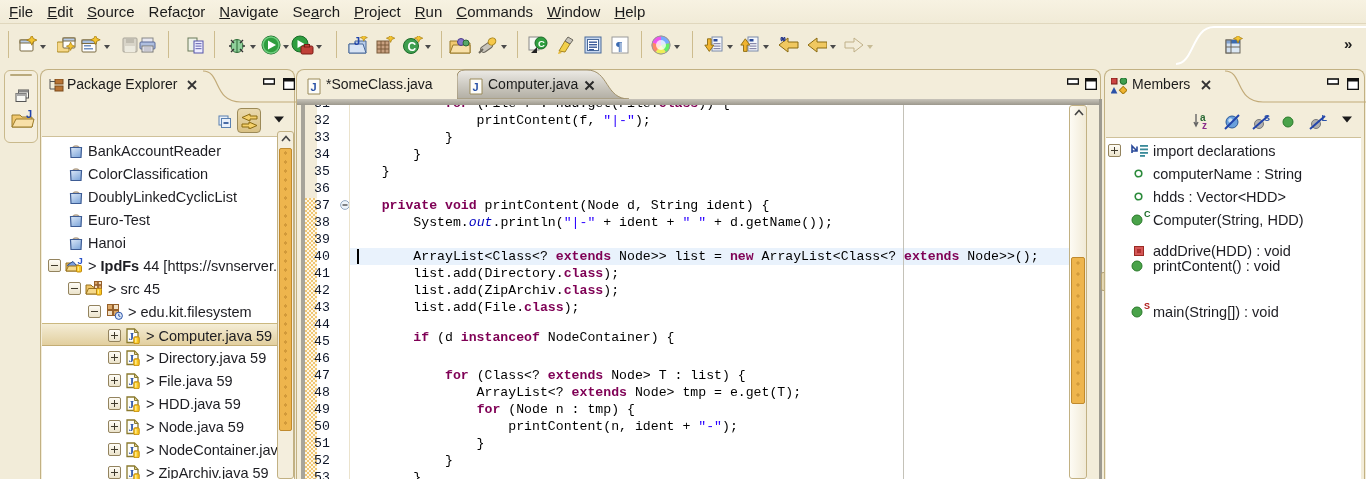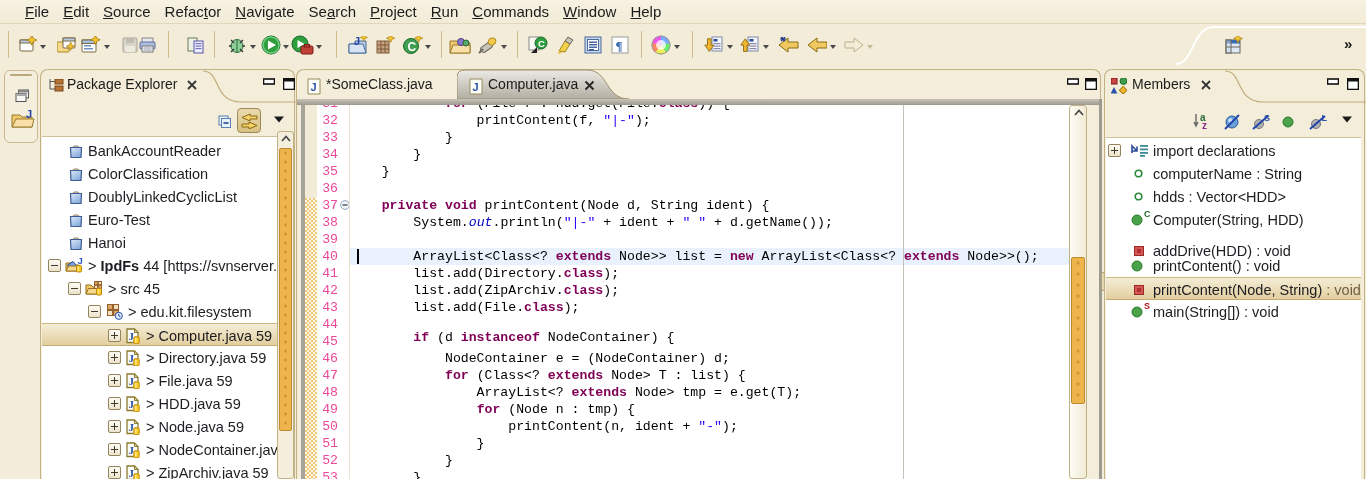--- a/index.html
+++ b/index.html
@@ -1,36 +1,36 @@
 <!DOCTYPE html>
 <html><head><meta charset="utf-8"><style>
 * { margin:0; padding:0; box-sizing:border-box; }
 html,body { width:1366px; height:479px; overflow:hidden; }
 body { background:#f2ecd9; font-family:"Liberation Sans", sans-serif; position:relative; }
 .abs { position:absolute; }
 #menubar { position:absolute; left:0; top:0; width:1366px; height:24px;
-  background:linear-gradient(#f7f2e2,#f1ebd7); border-bottom:1px solid #e0d7bd; padding-left:18px; }
+  background:linear-gradient(#f7f2e2,#f1ebd7); border-bottom:1px solid #e0d7bd; padding-left:2px; }
 #menubar .mi { display:inline-block; padding:0 7px; font-size:15px; color:#1b1b1b; line-height:23px; }
 .mi u { text-decoration:underline; }
 #toolbar { position:absolute; left:0; top:25px; width:1366px; height:40px; }
 .tsep { position:absolute; top:6px; width:1px; height:27px; background:#cdbc8e; }
 .darr { position:absolute; width:0; height:0; border-left:3.5px solid transparent; border-right:3.5px solid transparent; border-top:4px solid #4a4a4a; }
 .panel { position:absolute; background:#f3edda; border:1px solid #c2b183; border-bottom:none; border-radius:8px 8px 0 0; }
 .ptitle { position:absolute; font-size:14px; color:#1b1b1b; white-space:nowrap; }
 .trow { position:absolute; height:23px; font-size:14.5px; color:#1d1d22; white-space:nowrap; }
 .selrow { background:linear-gradient(#f4edd6,#e2cf9f); border-top:1px solid #cbb87f; border-bottom:1px solid #c3ad74; }
 .expander { position:absolute; width:13px; height:13px; background:linear-gradient(#fefcf6,#ebe3cb);
   border:1px solid #93835e; border-radius:2px; }
 .expander i { position:absolute; left:2px; right:2px; top:4.7px; height:1.6px; background:#3f3a2c; }
 .expander.plus b { position:absolute; top:2px; bottom:2px; left:4.7px; width:1.6px; background:#3f3a2c; }
 .codeline { position:absolute; font-family:"Liberation Mono", monospace; font-size:13.2px; line-height:17px; white-space:pre; color:#000; }
 .kw { color:#7f0055; font-weight:bold; }
 .str { color:#2a00ff; }
 .sf { color:#0000c0; font-style:italic; }
-.lnum { position:absolute; font-family:"Liberation Mono", monospace; font-size:13.2px; line-height:17px; color:#ec4899; width:24px; text-align:right; }
+.lnum { position:absolute; font-family:"Liberation Mono", monospace; font-size:13.2px; line-height:17px; color:#0f172a; width:24px; }
 </style></head><body>
 <div id="menubar"><span class="mi"><u>F</u>ile</span><span class="mi"><u>E</u>dit</span><span class="mi"><u>S</u>ource</span><span class="mi">Refac<u>t</u>or</span><span class="mi"><u>N</u>avigate</span><span class="mi">Se<u>a</u>rch</span><span class="mi"><u>P</u>roject</span><span class="mi"><u>R</u>un</span><span class="mi"><u>C</u>ommands</span><span class="mi"><u>W</u>indow</span><span class="mi"><u>H</u>elp</span></div>
 <div id="toolbar">
 <div class="tsep" style="left:8px"></div>
 <div class="tsep" style="left:168px"></div>
 <div class="tsep" style="left:214px"></div>
 <div class="tsep" style="left:336px"></div>
 <div class="tsep" style="left:441px"></div>
 <div class="tsep" style="left:517px"></div>
 <div class="tsep" style="left:641px"></div>
@@ -554,21 +554,20 @@
 <div class="codeline" style="left:45px;top:75px"></div>
 <div class="codeline" style="left:45px;top:92px">    <span class="kw">private</span> <span class="kw">void</span> printContent(Node d, String ident) {</div>
 <div class="codeline" style="left:45px;top:109px">        System.<span class="sf">out</span>.println(<span class="str">"|-"</span> + ident + <span class="str">" "</span> + d.getName());</div>
 <div class="codeline" style="left:45px;top:126px"></div>
 <div class="codeline" style="left:45px;top:143px">        ArrayList&lt;Class&lt;? <span class="kw">extends</span> Node&gt;&gt; list = <span class="kw">new</span> ArrayList&lt;Class&lt;? <span class="kw">extends</span> Node&gt;&gt;();</div>
 <div class="codeline" style="left:45px;top:160px">        list.add(Directory.<span class="kw">class</span>);</div>
 <div class="codeline" style="left:45px;top:177px">        list.add(ZipArchiv.<span class="kw">class</span>);</div>
 <div class="codeline" style="left:45px;top:194px">        list.add(File.<span class="kw">class</span>);</div>
 <div class="codeline" style="left:45px;top:211px"></div>
 <div class="codeline" style="left:45px;top:224px">        <span class="kw">if</span> (d <span class="kw">instanceof</span> NodeContainer) {</div>
-<div class="codeline" style="left:45px;top:245px">            NodeContainer e = (NodeContainer) d;</div>
 <div class="codeline" style="left:45px;top:262px">            <span class="kw">for</span> (Class&lt;? <span class="kw">extends</span> Node&gt; T : list) {</div>
 <div class="codeline" style="left:45px;top:296px">                <span class="kw">for</span> (Node n : tmp) {</div>
 <div class="codeline" style="left:45px;top:279px">                ArrayList&lt;? <span class="kw">extends</span> Node&gt; tmp = e.get(T);</div>
 <div class="codeline" style="left:45px;top:313px">                    printContent(n, ident + <span class="str">"-"</span>);</div>
 <div class="codeline" style="left:45px;top:330px">                }</div>
 <div class="codeline" style="left:45px;top:347px">            }</div>
 <div class="codeline" style="left:45px;top:364px">        }</div>
 <div class="abs" style="left:52px;top:144px;width:2px;height:15px;background:#000"></div>
 </div>
 <div class="abs" style="left:772px;top:35px;width:18px;height:374px;background:linear-gradient(90deg,#fdfbf4,#f1ead6);border:1px solid #c2b183;border-radius:3px">
@@ -667,27 +666,20 @@
           <rect x="3" y="3" width="4" height="4" fill="#b03030"></rect>
         </svg>
         <span class="abs" style="left:47px;top:4px">addDrive(HDD) <span class="dim">: void</span></span>
       </div>
 <div class="trow" style="left:0;top:116px;width:255px">
         <svg class="abs" style="left:25px;top:6px" width="12" height="12" viewBox="0 0 12 12">
           <circle cx="6" cy="6" r="5" fill="#4aa34a" stroke="#2a7a2a"></circle>
         </svg>
         <span class="abs" style="left:47px;top:4px">printContent() <span class="dim">: void</span></span>
       </div>
-<div class="trow selrow" style="left:0;top:139px;width:255px">
-        <svg class="abs" style="left:28px;top:7px" width="10" height="10" viewBox="0 0 10 10">
-          <rect x="0.5" y="0.5" width="9" height="9" fill="#d45757" stroke="#9a2a24"></rect>
-          <rect x="3" y="3" width="4" height="4" fill="#b03030"></rect>
-        </svg>
-        <span class="abs" style="left:47px;top:4px">printContent(Node, String) <span class="dim" style="color:#6e6248">: void</span></span>
-      </div>
 <div class="trow" style="left:0;top:162px;width:255px">
         <svg class="abs" style="left:25px;top:6px" width="12" height="12" viewBox="0 0 12 12">
           <circle cx="6" cy="6" r="5" fill="#4aa34a" stroke="#2a7a2a"></circle>
         </svg>
         <span class="abs" style="left:38px;top:1px;font-size:9px;font-weight:bold;color:#b01818">S</span>
         <span class="abs" style="left:47px;top:4px">main(String[]) <span class="dim">: void</span></span>
       </div>
 </div>
 </div>
 </body></html>

